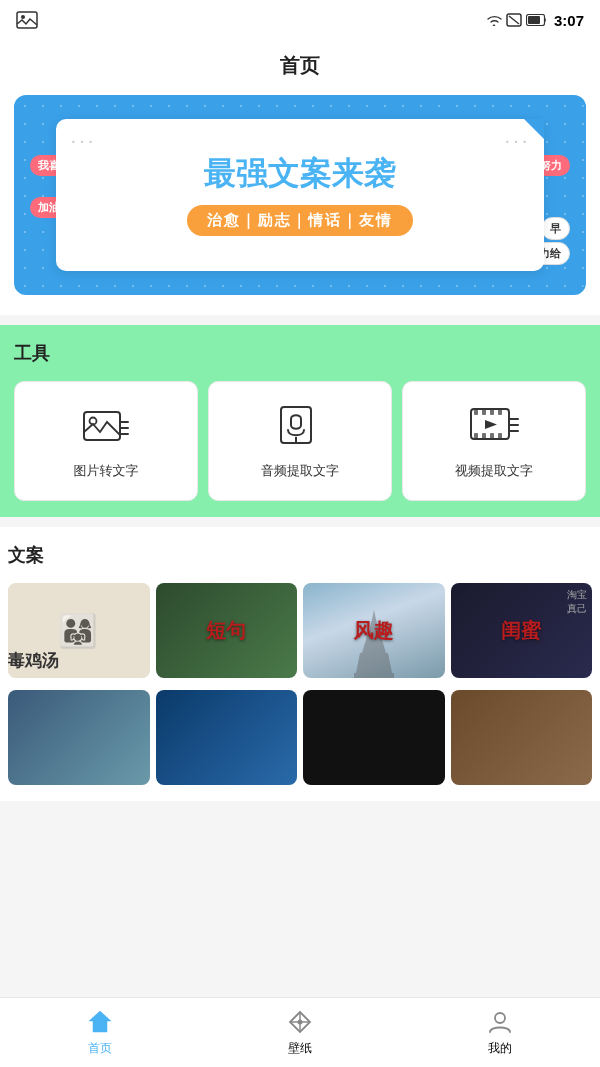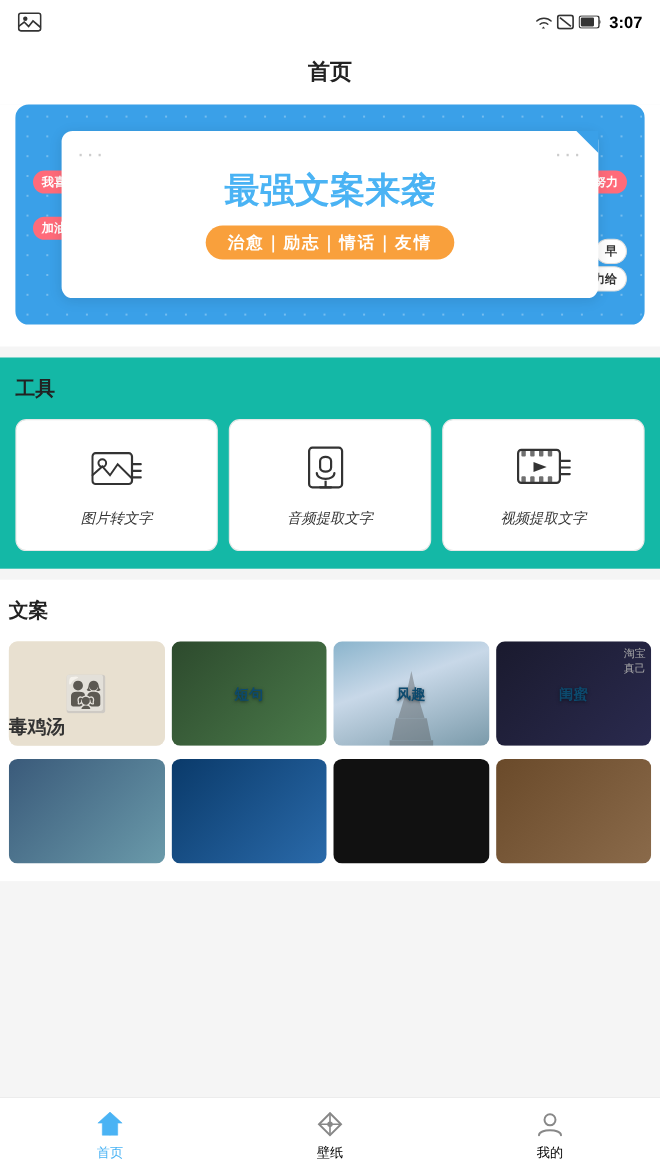--- a/index.html
+++ b/index.html
@@ -125,21 +125,21 @@
       top: 22px;
       right: 40px;
       width: 0;
       height: 0;
       border-top: 20px solid #3aa0e8;
       border-left: 20px solid transparent;
     }
 
     
     .section {
-      background: #14b8a6;
+      background: #86efac;
       margin-top: 10px;
       padding: 16px 14px;
     }
     .section-title {
       font-size: 18px;
       font-weight: 700;
       color: #222;
       margin-bottom: 16px;
     }
     .tools-grid {
@@ -163,21 +163,20 @@
       height: 50px;
       margin-bottom: 10px;
       display: flex;
       align-items: center;
       justify-content: center;
     }
     .tool-label {
       font-size: 13px;
       color: #333;
       text-align: left;
-      font-style: italic;
     }
 
     
     .content-section {
       background: #fff;
       margin-top: 10px;
       padding: 16px 8px;
     }
     .content-grid {
       display: grid;
@@ -199,23 +198,23 @@
     }
     .content-item-label {
       position: absolute;
       bottom: 0;
       left: 0;
       right: 0;
       top: 0;
       display: flex;
       align-items: center;
       justify-content: center;
-      font-size: 13px;
+      font-size: 20px;
       font-weight: 700;
-      color: #0c4a6e;
+      color: #b91c1c;
       text-shadow: 0 1px 3px rgba(0,0,0,0.5);
     }
     .bg-dark-green {
       background: linear-gradient(135deg, #2d4a2d, #4a7a4a);
     }
     .bg-tower {
       background: linear-gradient(135deg, #8aabcc, #c8d8e8);
     }
     .bg-dark {
       background: linear-gradient(135deg, #1a1a2e, #2a2a4e);

